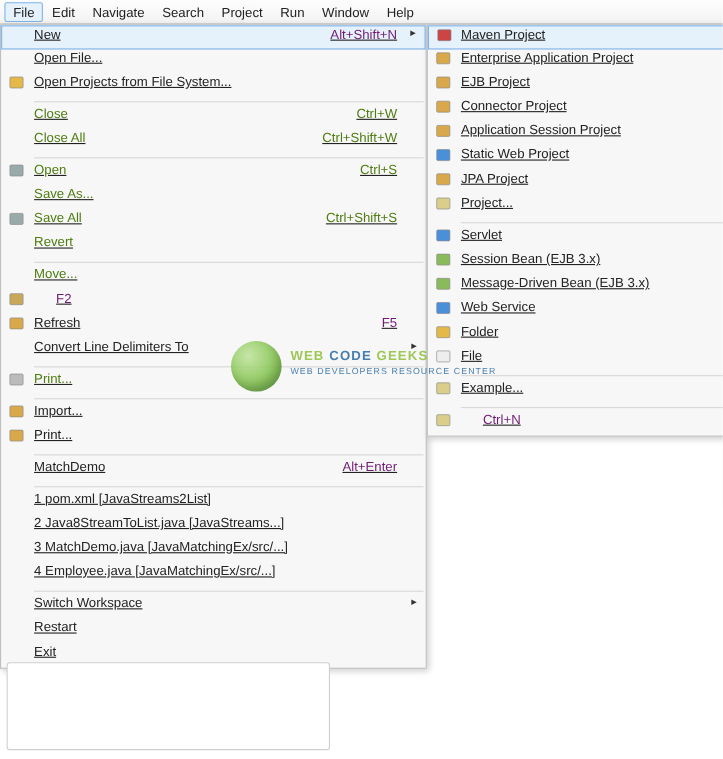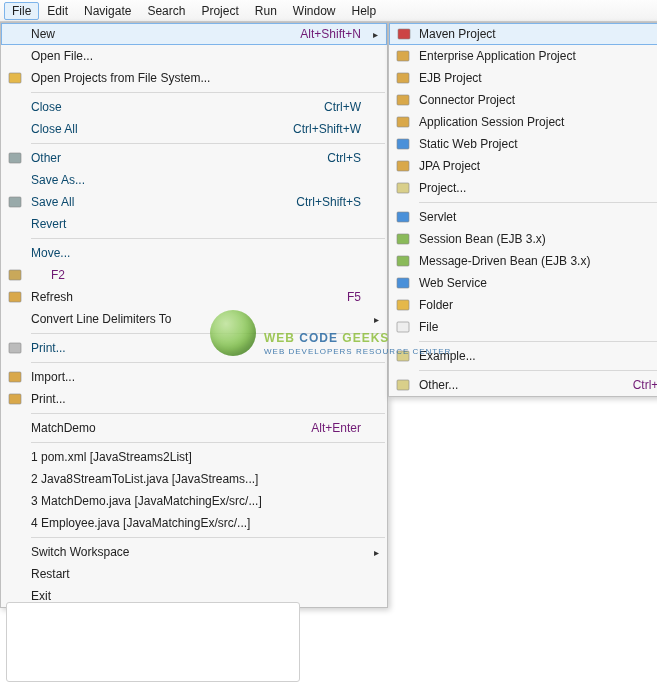--- a/index.html
+++ b/index.html
@@ -3,30 +3,30 @@
 <meta charset="utf-8">
 <style>
   * { box-sizing: border-box; margin: 0; padding: 0; font-family: "Segoe UI", Tahoma, sans-serif; font-size: 12px; }
   body { width: 657px; height: 690px; background: #fff; position: relative; overflow: hidden; color: #222; }
   .menubar { display: flex; align-items: center; height: 22px; background: linear-gradient(#fdfdfd,#f3f3f3); border-bottom: 1px solid #d0d0d0; padding: 0 4px; gap: 0; }
   .menubar-item { padding: 2px 8px; cursor: default; }
   .menubar-item.active { border: 1px solid #7eb4ea; background: #e5f1fb; border-radius: 2px; padding: 1px 7px; }
   .dropdown { position: absolute; background: #f7f7f7; border: 1px solid #bfbfbf; box-shadow: 2px 2px 6px rgba(0,0,0,0.2); }
   .file-menu { top: 22px; left: 0; width: 388px; }
   .new-menu { top: 22px; left: 388px; width: 306px; }
-  .menu-item { display: flex; align-items: center; height: 22px; padding: 0 26px 0 30px; position: relative; cursor: default; }
+  .menu-item { display: flex; align-items: flex-start; height: 22px; padding: 0 26px 0 30px; position: relative; cursor: default; text-decoration: underline; }
   .menu-item.hl { background: #e5f1fb; border: 1px solid #7eb4ea; padding: 0 25px 0 29px; height: 22px; }
   .menu-item .lbl { flex: 1; white-space: nowrap; }
   .menu-item .accel { color: #701a75; margin-left: 20px; white-space: nowrap; }
   .menu-item .arrow { position: absolute; right: 8px; font-size: 10px; color: #333; }
-  .menu-item.disabled .lbl, .menu-item.disabled .accel { color: #0c4a6e; }
+  .menu-item.disabled .lbl, .menu-item.disabled .accel { color: #4d7c0f; }
   .sep { height: 1px; background: #d8d8d8; margin: 3px 2px 3px 30px; }
   .iconslot { position: absolute; left: 6px; width: 16px; height: 16px; display: flex; align-items: center; justify-content: center; }
   .iconslot svg { width: 16px; height: 16px; }
-  .watermark { position: absolute; top: 310px; left: 210px; opacity: 0.85; pointer-events: none; display: flex; align-items: flex-end; gap: 8px; }
+  .watermark { position: absolute; top: 310px; left: 210px; opacity: 0.85; pointer-events: none; display: flex; align-items: flex-start; gap: 8px; }
   .watermark .globe { width: 46px; height: 46px; border-radius: 50%; background: radial-gradient(circle at 35% 30%, #bfe39a, #7bc043 60%, #3b8b1b); box-shadow: inset -4px -6px 8px rgba(0,0,0,0.2); position: relative; }
   .watermark .txt1 { font-size: 20px; font-weight: 700; letter-spacing: 1px; color: #8fbf3d; }
   .watermark .txt1 .blue { color: #2a6aa3; }
   .watermark .txt2 { font-size: 8px; letter-spacing: 1px; color: #2a6aa3; }
   .panel { position: absolute; left: 6px; top: 602px; width: 294px; height: 80px; border: 1px solid #cfcfcf; border-radius: 3px; background: #fff; }
 </style>
 </head>
 <body>
 
 <div class="menubar" id="menubar">
@@ -66,21 +66,21 @@
       <span class="lbl">Close All</span>
       <span class="accel">Ctrl+Shift+W</span>
     </div>
     <div class="sep"></div>
     <div class="menu-item disabled">
       <span class="iconslot">
         <svg viewBox="0 0 16 16">
           <rect x="2" y="3" width="12" height="10" rx="1" fill="#9aa" stroke="#888" stroke-width="0.6"></rect>
         </svg>
       </span>
-      <span class="lbl">Other</span>
+      <span class="lbl">Open</span>
       <span class="accel">Ctrl+S</span>
     </div>
     <div class="menu-item disabled">
       <span class="lbl">Save As...</span>
     </div>
     <div class="menu-item disabled">
       <span class="iconslot">
         <svg viewBox="0 0 16 16">
           <rect x="2" y="3" width="12" height="10" rx="1" fill="#9aa" stroke="#888" stroke-width="0.6"></rect>
         </svg>
@@ -296,21 +296,20 @@
       </span>
       <span class="lbl">Example...</span>
     </div>
     <div class="sep"></div>
     <div class="menu-item">
       <span class="iconslot">
         <svg viewBox="0 0 16 16">
           <rect x="2" y="3" width="12" height="10" rx="1" fill="#d9cf8a" stroke="#888" stroke-width="0.6"></rect>
         </svg>
       </span>
-      <span class="lbl">Other...</span>
       <span class="accel">Ctrl+N</span>
     </div>
   </div>
 
 <div class="watermark">
   <div class="globe"></div>
   <div>
     <div class="txt1">
       <span>WEB </span><span class="blue">CODE</span><span> GEEKS</span>
     </div>

